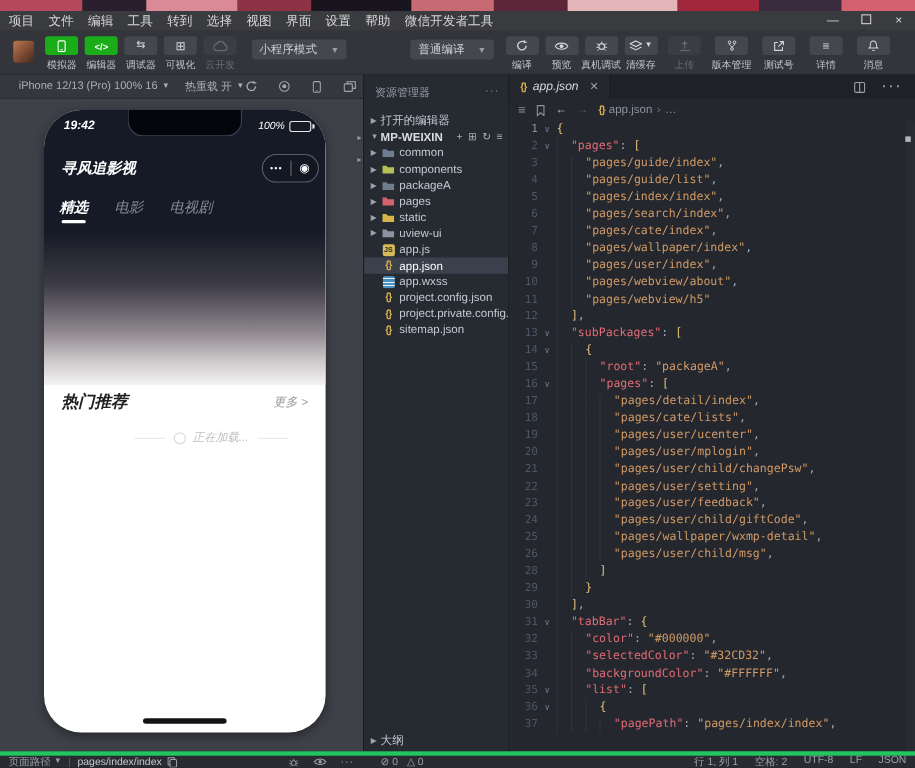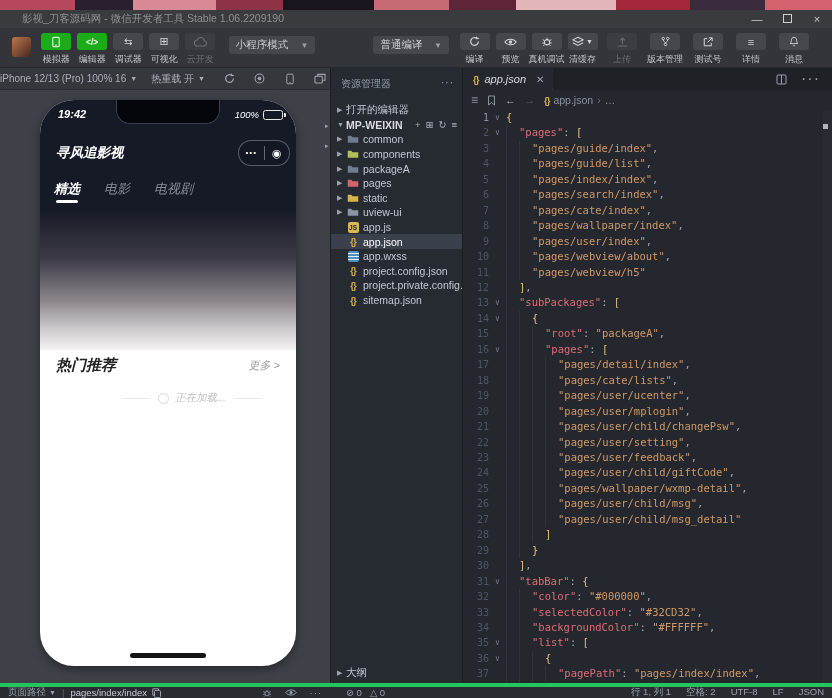--- a/index.html
+++ b/index.html
@@ -37,21 +37,21 @@
   .actions { margin-left:8px; }
   .rgroup { margin-left:auto; margin-right:6px; }
   .rgroup .tb-btn { width:42px; }
   .tb-btn .caret-mini { font-size:7px; margin-left:2px; }
 
   
   .main { position:absolute; top:68px; left:0; width:832px; height:615px; display:flex; }
 
   
   .sim { width:330px; background:#3e4148; position:relative; flex-shrink:0; }
-  .sim-toolbar { height:22px; background:#34373c; border-bottom:1px solid #2b2d31; display:flex; align-items:center; padding:0 0; color:#aab0b8; font-size:10px; }
+  .sim-toolbar { height:22px; background:#34373c; border-bottom:1px solid #2b2d31; display:flex; align-items:center; padding:0 17px; color:#aab0b8; font-size:10px; }
   .sim-dd { display:flex; align-items:center; cursor:default; white-space:nowrap; }
   .sim-dd .caret { font-size:7px; margin-left:4px; }
   .sim-icons { margin-left:auto; display:flex; gap:17px; align-items:center; padding-right:4px; color:#a2a8b0; }
   .sim-ic { width:13px; height:13px; display:flex; align-items:center; justify-content:center; cursor:default; }
 
   
   .phone { position:absolute; left:40px; top:32px; width:256px; height:566px; border-radius:34px; background:#ffffff; overflow:hidden; box-shadow:0 3px 10px rgba(0,0,0,.4);font-style:italic; }
   .p-top { position:relative; height:110px; background:#151a26; }
   .notch { position:absolute; top:0; left:50%; transform:translateX(-50%); width:104px; height:24px; background:#04060b; border:1px solid #39404e; border-top:none; border-radius:0 0 14px 14px; }
   .p-time { position:absolute; left:18px; top:8px; color:#fff; font-size:11px; font-weight:bold; }
@@ -145,21 +145,33 @@
     <div style="width:11%;background:#1a141f"></div>
       <div style="width:9%;background:#c76a74"></div>
     <div style="width:8%;background:#5e2437"></div>
       <div style="width:12%;background:#e3b6ba"></div>
     <div style="width:9%;background:#a2273a"></div>
       <div style="width:9%;background:#3a2b3f"></div>
     <div style="width:8%;background:#d4626e"></div>
   </div>
 
   <div class="titlebar">
-    <div class="win-title">影视_刀客源码网 - 微信开发者工具 Stable 1.06.2209190</div>
+    <div class="menus">
+        <span class="menu-item">项目</span>
+        <span class="menu-item">文件</span>
+        <span class="menu-item">编辑</span>
+        <span class="menu-item">工具</span>
+        <span class="menu-item">转到</span>
+        <span class="menu-item">选择</span>
+        <span class="menu-item">视图</span>
+        <span class="menu-item">界面</span>
+        <span class="menu-item">设置</span>
+        <span class="menu-item">帮助</span>
+        <span class="menu-item">微信开发者工具</span>
+      </div>
     <div class="win-controls">
       <span class="win-btn">—</span>
       <span class="win-btn"><span class="maxbox"></span></span>
       <span class="win-btn">×</span>
     </div>
   </div>
 
   <div class="toolbar">
     <div class="avatar"></div>
     <div class="tb-group">
@@ -803,31 +815,20 @@
             <div class="cl">
               <span class="num">26</span>
               <span class="fold"></span>
               <span class="code">
                 <span class="g"></span>
                 <span class="g"></span>
                 <span class="g"></span>
                 <span class="g"></span>
                 <span class="tok s">"pages/user/child/msg"</span>
                 <span class="tok p">,</span>
-              </span>
-            </div>
-            <div class="cl">
-              <span class="num">27</span>
-              <span class="fold"></span>
-              <span class="code">
-                <span class="g"></span>
-                <span class="g"></span>
-                <span class="g"></span>
-                <span class="g"></span>
-                <span class="tok s">"pages/user/child/msg_detail"</span>
               </span>
             </div>
             <div class="cl">
               <span class="num">28</span>
               <span class="fold"></span>
               <span class="code">
                 <span class="g"></span>
                 <span class="g"></span>
                 <span class="g"></span>
                 <span class="tok b">]</span>

